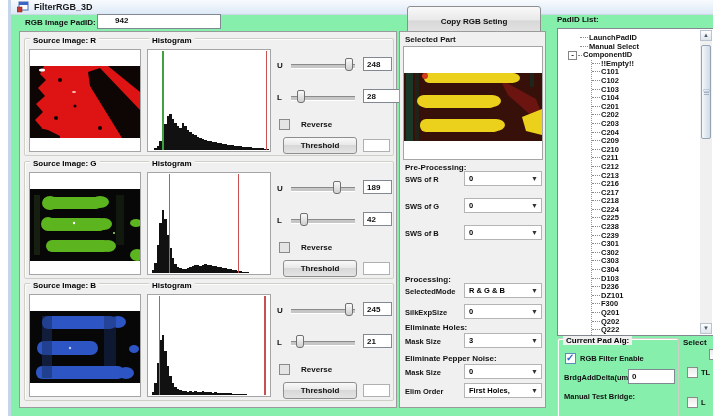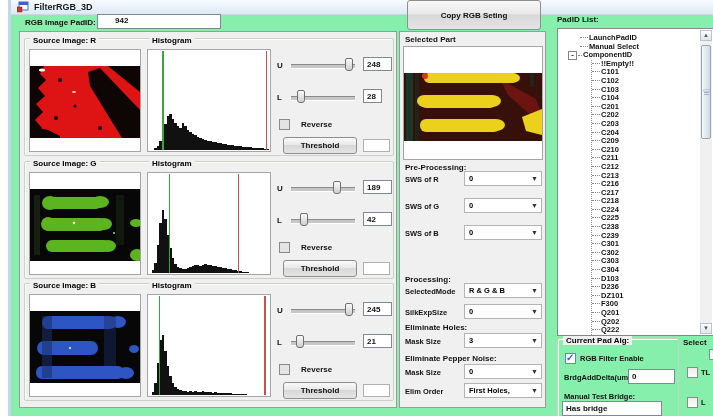--- a/index.html
+++ b/index.html
@@ -151,21 +151,21 @@
         <div class="hline" style="background: rgb(200, 80, 80); left: 117.706px;"></div>
       </div>
       <div style="position:absolute;left:250px;top:10px;width:118px;height:106px;">
         <span class="lbl" style="left:2px;top:12px;">U</span>
         <div class="slider-track" style="left:16px;top:15px;width:64px;"></div>
         <div class="thumb thumb-u" style="top: 9px; left: 70.4627px;"></div>
         <input class="inset" style="left: 88px; top: 8px; width: 29px; height: 14px;" readonly="" value="248">
         <span class="lbl" style="left:2px;top:44px;">L</span>
         <div class="slider-track" style="left:16px;top:47px;width:64px;"></div>
         <div class="thumb thumb-l" style="top: 41px; left: 22.149px;"></div>
-        <input class="inset" style="left: 88px; top: 40px; width: 19px; height: 14px;" readonly="" value="28">
+        <input class="inset" style="left: 88px; top: 40px; width: 41px; height: 14px;" readonly="" value="28">
         <span class="cb" style="left:4px;top:70px;background:#e4e4e4;"></span>
         <span class="lbl" style="left:26px;top:71px;">Reverse</span>
         <button class="btn" style="left:8px;top:88px;width:74px;height:17px;">Threshold</button>
         <div class="inset" style="left:88px;top:90px;width:27px;height:13px;border-color:#b0b0b0;"></div>
       </div>
     </div>
 
     <div class="gbox" style="left:4px;top:129px;width:370px;height:118px;">
       <span class="gtitle">Source Image: G</span>
       <span class="gtitle" style="left:124px;">Histogram</span>
@@ -344,21 +344,21 @@
         <div class="thumb thumb-l" style="top: 41px; left: 20.6118px;"></div>
         <input class="inset" style="left: 88px; top: 40px; width: 29px; height: 14px;" readonly="" value="21">
         <span class="cb" style="left:4px;top:70px;background:#e4e4e4;"></span>
         <span class="lbl" style="left:26px;top:71px;">Reverse</span>
         <button class="btn" style="left:8px;top:88px;width:74px;height:17px;">Threshold</button>
         <div class="inset" style="left:88px;top:90px;width:27px;height:13px;border-color:#b0b0b0;"></div>
       </div>
     </div>
   </div>
 
-  <button class="btn" style="left:396px;top:0;width:134px;height:30px;">Copy RGB Seting</button>
+  <button class="btn" style="left:396px;top:6px;width:134px;height:30px;">Copy RGB Seting</button>
 
   <div class="panel" style="left:388px;top:31px;width:147px;height:377px;">
     <span class="lbl" style="left:5px;top:3px;">Selected Part</span>
     <div class="imgbox" style="left:3px;top:14px;width:140px;height:114px;">
       <svg style="position:absolute;left:0;top:26px;" width="138" height="68" viewBox="0 0 138 68">
         <rect width="138" height="68" fill="#38100a"></rect>
         <rect x="2" y="0" width="7" height="68" fill="#14402e" opacity="0.85"></rect>
         <rect x="11" y="0" width="4" height="68" fill="#0f3326" opacity="0.55"></rect>
         <path fill="#6b1410" d="M96 6 L132 26 L138 42 L138 52 L104 22 Z"></path>
         <g fill="#ecd11c">
@@ -529,21 +529,20 @@
 
   <div style="position:absolute;left:707px;top:28px;width:8px;height:308px;background:#fff;border:2px solid #555;border-right:none;box-sizing:border-box;"></div>
 
   <div class="gbox" style="left:546px;top:338px;width:122px;height:84px;">
     <span class="gtitle">Current Pad Alg:</span>
     <span class="cb checked" style="left:7px;top:14px;background:#fff;border-color:#5e8ac0;"></span>
     <span class="lbl7" style="left:22px;top:15px;">RGB Filter Enable</span>
     <span class="lbl7" style="left:6px;top:34px;">BrdgAddDelta(um):</span>
     <input class="inset" style="left: 70px; top: 30px; width: 47px; height: 15px;" readonly="" value="0">
     <span class="lbl7" style="left:6px;top:53px;">Manual Test Bridge:</span>
-    <input class="inset" style="left: 4px; top: 62px; width: 100px; height: 15px;" readonly="" value="Has bridge">
   </div>
 
   <div style="position:absolute;left:672px;top:336px;width:41px;height:80px;overflow:hidden;">
     <span class="lbl" style="left:0;top:2px;">Select</span>
     <span class="cb" style="left:26px;top:13px;"></span>
     <span class="cb" style="left:4px;top:31px;"></span>
     <span class="lbl7" style="left:18px;top:32px;">TL</span>
     <span class="cb" style="left:4px;top:61px;"></span>
     <span class="lbl7" style="left:18px;top:62px;">L</span>
   </div>

